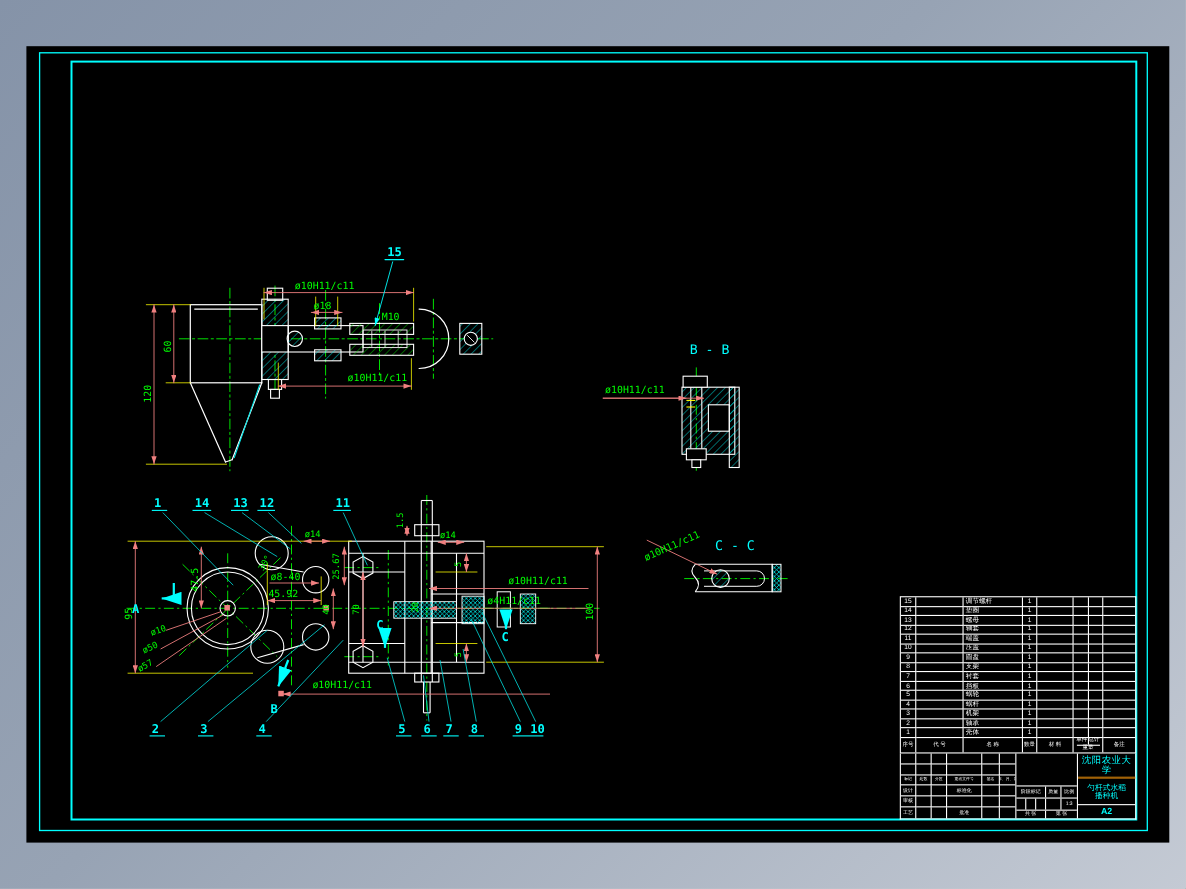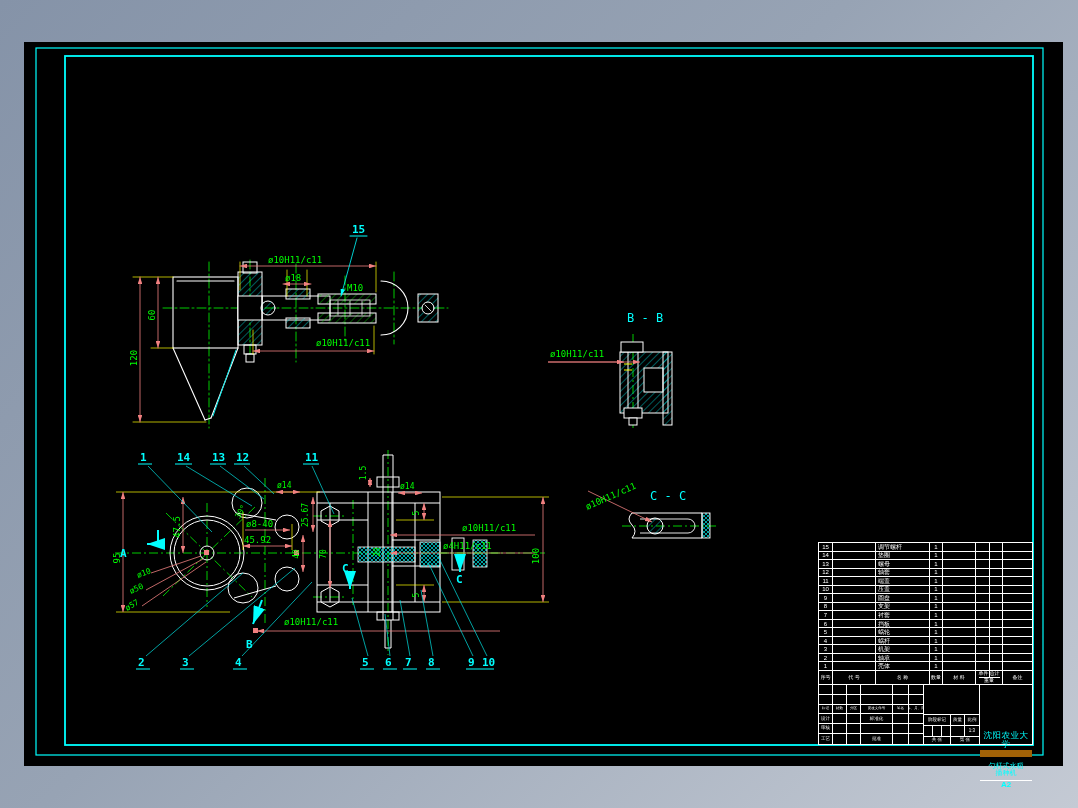--- a/index.html
+++ b/index.html
@@ -47,22 +47,22 @@
   #tb-mid .m-labels{flex:0 0 10px;display:grid;grid-template-columns:27px 14px 1fr;border-bottom:1px solid #fff;}
   #tb-mid .m-labels>div{border-right:1px solid #fff;display:flex;align-items:center;justify-content:center;}
   #tb-mid .m-labels>div:last-child{border-right:none;}
   #tb-mid .m-vals{flex:0 0 10px;display:grid;grid-template-columns:9px 9px 9px 14px 1fr;border-bottom:1px solid #fff;}
   #tb-mid .m-vals>div{border-right:1px solid #fff;display:flex;align-items:center;justify-content:center;}
   #tb-mid .m-vals>div:last-child{border-right:none;}
   #tb-mid .m-sheets{flex:1;display:grid;grid-template-columns:27px 1fr;}
   #tb-mid .m-sheets>div{border-right:1px solid #fff;display:flex;align-items:center;justify-content:center;}
   #tb-mid .m-sheets>div:last-child{border-right:none;}
   #tb-right{flex:1;display:flex;flex-direction:column;color:#00ffff;text-align:center;}
-  #tb-univ{flex:0 0 21px;border-bottom:7px solid #a16207;display:flex;align-items:center;justify-content:center;
-    font-size:8.5px;letter-spacing:.5px;margin-top:44px;}
+  #tb-univ{flex:0 0 21px;border-bottom:2px solid #a16207;display:flex;align-items:center;justify-content:center;
+    font-size:8.5px;letter-spacing:.5px;}
   #tb-title{flex:0 0 23px;border-bottom:1px solid #fff;display:flex;flex-direction:column;
     align-items:center;justify-content:center;font-size:7px;}
   #tb-sheet{flex:1;display:flex;align-items:center;justify-content:center;font-size:8px;font-weight:bold;}
 </style>
 </head>
 <body>
 
 <div id="stage">
 
 <svg id="cad-svg" width="1078" height="808" viewBox="0 0 1078 808">

